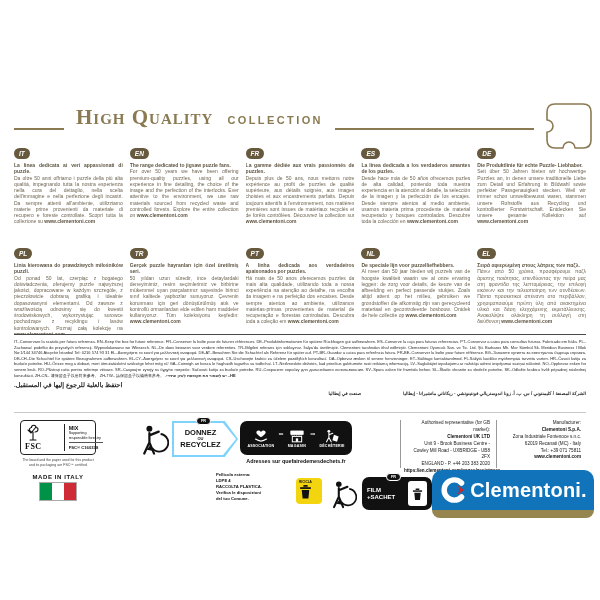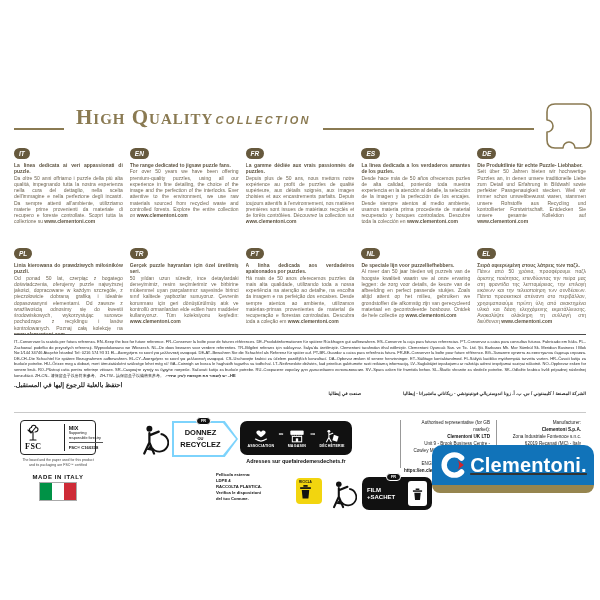--- a/index.html
+++ b/index.html
@@ -6,21 +6,21 @@
   body{width:600px;height:600px;position:relative;font-family:"Liberation Sans",sans-serif;overflow:hidden;color:#333;}
   .page{position:absolute;inset:0;background:#fff;}
 
   
   .header{position:absolute;top:88px;left:14px;right:14px;height:42px;display:flex;align-items:flex-end;}
   .rule{height:2px;background:#8a7a52;}
   .rule-left{width:50px;}
   .rule-right{flex:1;margin-right:52px;}
   .title{margin:0 12px;white-space:nowrap;color:#8a7a52;display:flex;align-items:baseline;}
   .title-main{font-family:"Liberation Serif",serif;font-variant:small-caps;font-size:21px;letter-spacing:1px;font-weight:600;}
-  .title-sub{font-size:11px;letter-spacing:2.4px;font-weight:700;margin-left:2px;font-style:italic;}
+  .title-sub{font-size:11px;letter-spacing:2.4px;font-weight:700;margin-left:14px;}
   .puzzle{position:absolute;top:100px;right:5px;width:52px;height:52px;}
 
   
   .lang-grid{position:absolute;top:142px;left:14px;right:14px;display:grid;grid-template-columns:repeat(5,1fr);column-gap:7px;row-gap:8px;grid-auto-rows:92px;}
   .lang-block{overflow:hidden;}
   .lang-badge{display:inline-block;background:#66593d;color:#fff;font-weight:bold;font-style:italic;font-size:6.5px;padding:2px 5px;border-radius:8px;margin-bottom:3px;}
   .lang-text{margin:0;font-size:5px;line-height:1.25;color:#6f6552;text-align:justify;}
   .lang-text .hd{display:block;color:#5d5340;font-weight:bold;}
   .lang-text .url{font-weight:bold;color:#5d5340;}
 
@@ -74,21 +74,21 @@
 
   
   .vline{position:absolute;top:420px;width:1px;height:48px;background:#999;}
   .vline1{left:400px;} .vline2{left:496px;}
   .addr{position:absolute;top:420px;font-size:4.6px;line-height:1.5;color:#222;text-align:right;}
   .addr-gb{left:404px;width:86px;}
   .addr-mfr{left:501px;width:80px;}
   .addr b{color:#111;}
 
   
-  .logo{position:absolute;top:445px;left:432px;width:162px;height:48px;text-decoration:underline;}
+  .logo{position:absolute;top:470px;left:432px;width:162px;height:48px;}
   .logo-blue{height:40px;background:#1173b9;border-radius:10px 10px 0 0;display:flex;align-items:center;justify-content:center;gap:3px;}
   .logo-gold{height:8px;background:#96854f;border-radius:0 0 10px 10px;}
   .logo-text{color:#fff;font-weight:bold;font-size:20px;letter-spacing:0.2px;}
 </style>
 </head>
 <body>
 
 <div class="page">
 
   <div class="header">

